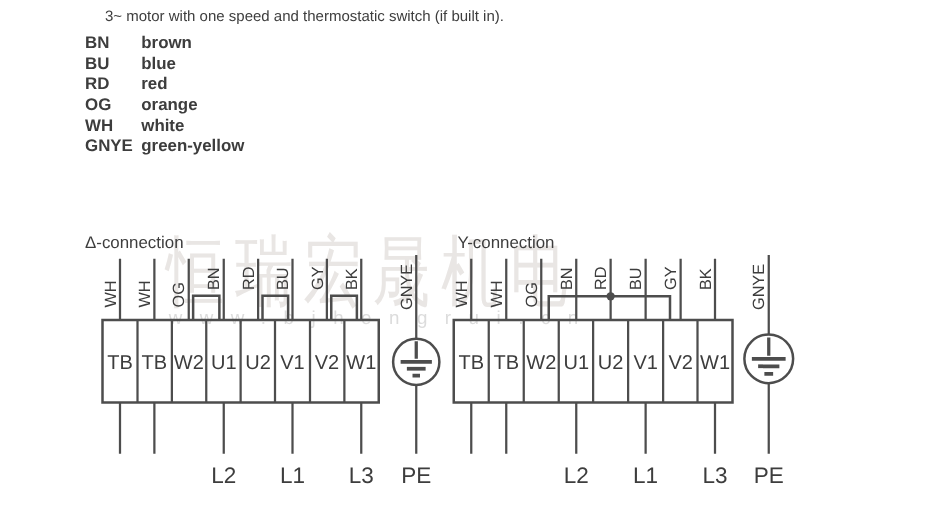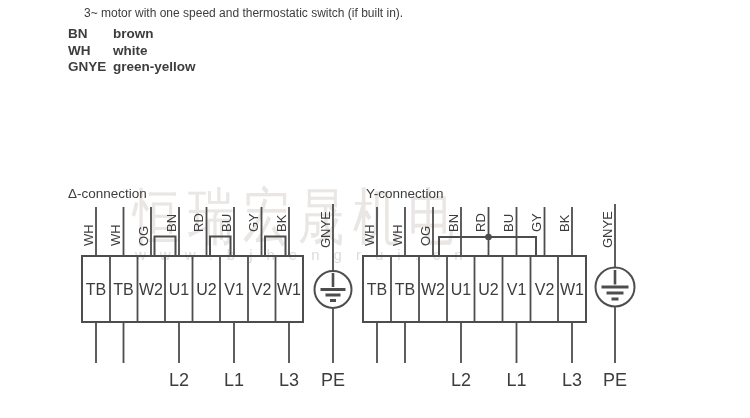--- a/index.html
+++ b/index.html
@@ -35,20 +35,23 @@
 
 <div class="stage">
 
   <div class="wm-cn">恒瑞宏晟机电</div>
   <div class="wm-url">www.bjhengrui.cn</div>
 
   <div class="title">3~ motor with one speed and thermostatic switch (if built in).</div>
 
   <div class="legend">
     <div class="row"><span class="code">BN</span><span>brown</span></div>
+    <div class="row"><span class="code">BU</span><span>blue</span></div>
+    <div class="row"><span class="code">RD</span><span>red</span></div>
+    <div class="row"><span class="code">OG</span><span>orange</span></div>
     <div class="row"><span class="code">WH</span><span>white</span></div>
     <div class="row"><span class="code">GNYE</span><span>green-yellow</span></div>
   </div>
 
   <svg class="diagram" width="750" height="418" viewBox="0 0 750 418">
 
     <g>
       <text class="conn-label" x="68" y="198">Δ-connection</text>
 
       <g class="stroke" stroke-width="1.8">

